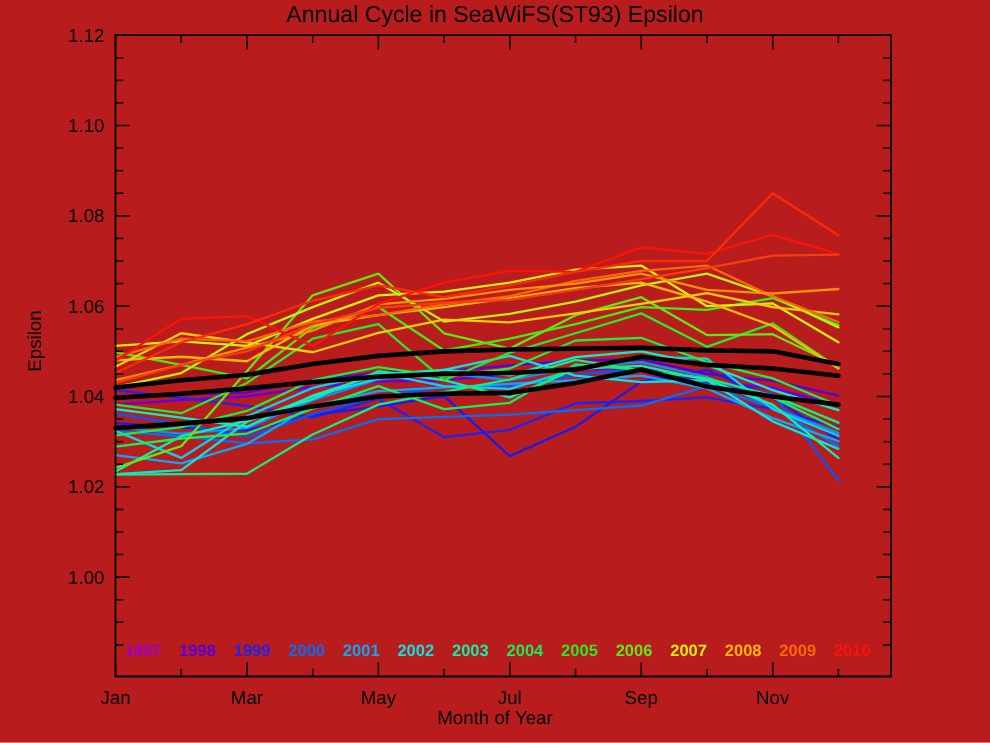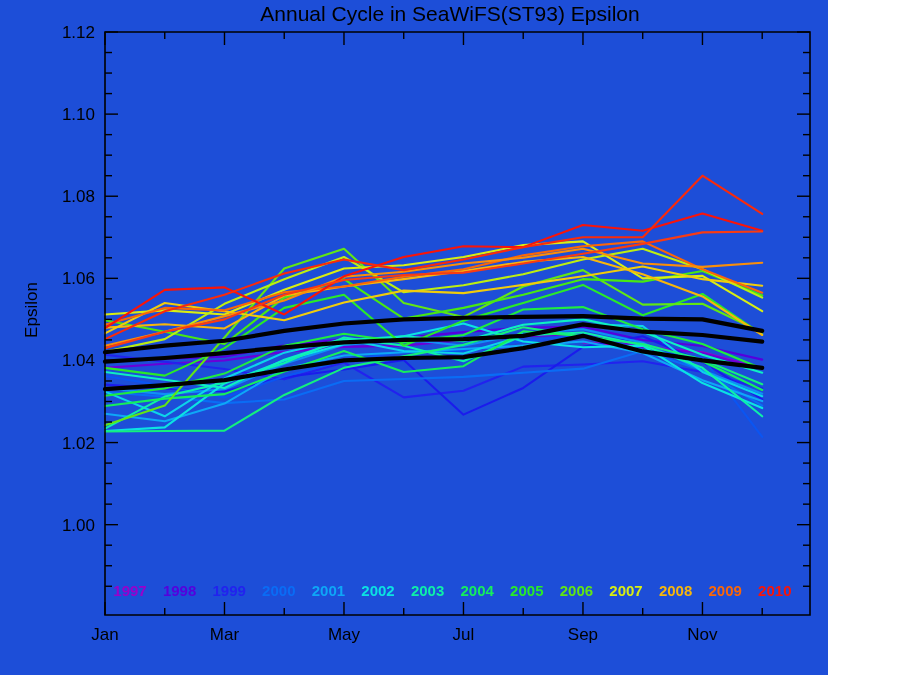--- a/index.html
+++ b/index.html
@@ -1,17 +1,17 @@
 <!DOCTYPE html>
 <html><head>
 <meta charset="utf-8">
 <style>
   html,body{margin:0;padding:0;background:#ffffff;}
   body{width:900px;height:675px;overflow:hidden;font-family:"Liberation Sans",sans-serif;}
-  #root{position:relative;width:828px;height:675px;background:#1d4ed8;text-decoration:underline;}
+  #root{position:relative;width:900px;height:675px;background:#b91c1c;text-decoration:underline;}
   #chart-title{
     position:absolute;left:0;top:2px;width:900px;text-align:center;
     font-size:21px;color:#000;font-family:"Liberation Sans",sans-serif;
     letter-spacing:0px;
   }
   #ylabel{
     position:absolute;left:-38px;top:300px;width:140px;text-align:center;
     transform:rotate(-90deg);transform-origin:50% 50%;
     font-size:17px;color:#000;
   }
@@ -28,20 +28,21 @@
   .series{fill:none;stroke-width:2.1;stroke-linejoin:round;stroke-linecap:round;}
   .stat{fill:none;stroke:#000;stroke-width:4.2;stroke-linejoin:round;stroke-linecap:round;}
 </style>
 </head>
 <body>
 
 <div id="root">
 
   <div id="chart-title">Annual Cycle in SeaWiFS(ST93) Epsilon</div>
   <div id="ylabel">Epsilon</div>
+  <div id="xlabel">Month of Year</div>
 
   <svg id="plot" width="900" height="675">
     <g id="series-layer">
         <path d="M582.97,342.39 L642.71,346.90 L702.46,352.24 L762.20,368.25" class="series" stroke="#9900cc"></path>
         <path d="M105.00,360.45 L164.75,358.81 L224.49,356.76 L284.24,345.26 L343.98,339.10 L403.73,337.87 L463.47,332.12 L523.22,327.61 L582.97,326.78 L642.71,339.92 L702.46,346.08 L762.20,359.63" class="series" stroke="#5500dd"></path>
         <path d="M105.00,367.84 L164.75,363.74 L224.49,360.45 L284.24,351.83 L343.98,346.90 L403.73,345.67 L463.47,339.92 L523.22,336.23 L582.97,334.17 L642.71,347.31 L702.46,353.06 L762.20,368.66" class="series" stroke="#6a00d8"></path>
         <path d="M105.00,354.70 L164.75,361.68 L224.49,369.07 L284.24,379.34 L343.98,362.50 L403.73,397.40 L463.47,390.83 L523.22,366.61 L582.97,364.56 L642.71,361.27 L702.46,371.95 L762.20,388.37" class="series" stroke="#2222ee"></path>
         <path d="M105.00,384.67 L164.75,388.78 L224.49,391.24 L284.24,377.28 L343.98,369.48 L403.73,360.04 L463.47,414.65 L523.22,387.96 L582.97,346.90 L642.71,336.23 L702.46,361.68 L762.20,399.45" class="series" stroke="#1b1bec"></path>
         <path d="M105.00,392.06 L164.75,396.58 L224.49,403.15 L284.24,399.45 L343.98,380.98 L403.73,378.93 L463.47,376.87 L523.22,372.77 L582.97,368.66 L642.71,351.01 L702.46,370.30 L762.20,405.61" class="series" stroke="#0a6cf5"></path>
         <path d="M105.00,376.05 L164.75,385.91 L224.49,397.40 L284.24,376.46 L343.98,360.45 L403.73,351.83 L463.47,350.60 L523.22,341.15 L582.97,334.59 L642.71,349.37 L702.46,357.99 L762.20,436.82" class="series" stroke="#0b55f2"></path>

